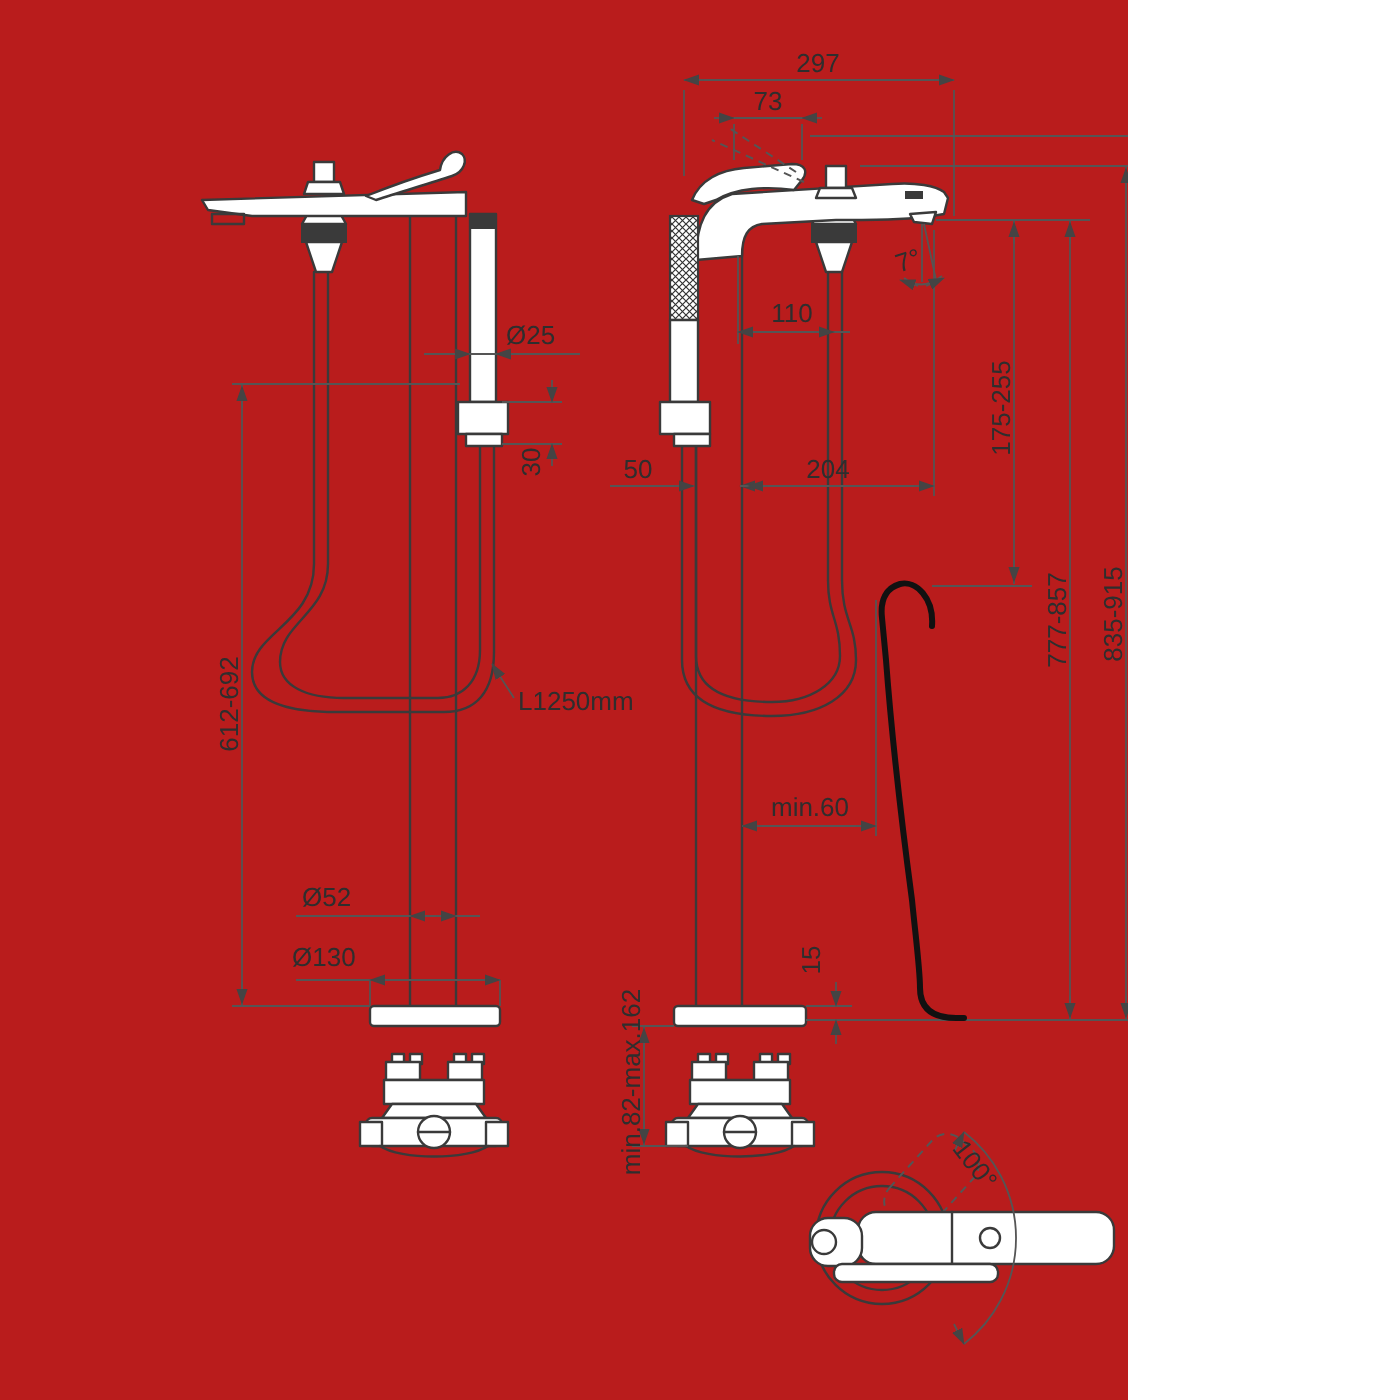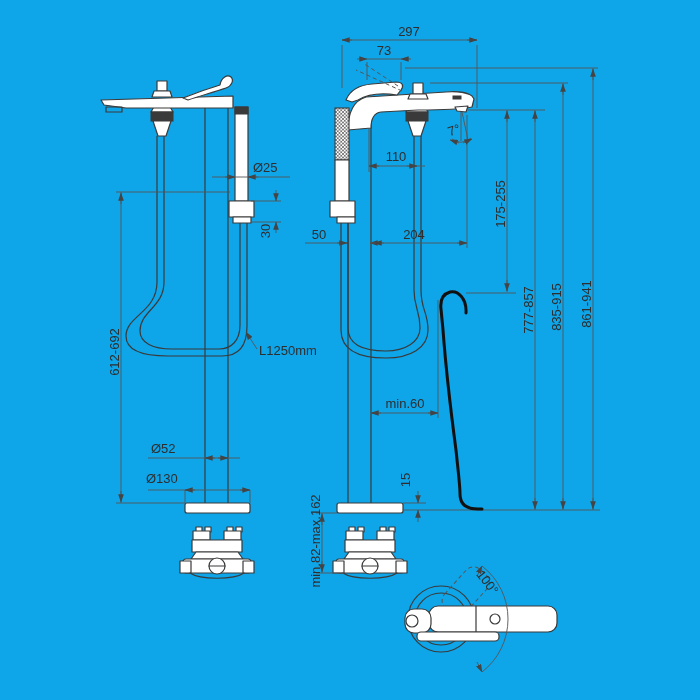--- a/index.html
+++ b/index.html
@@ -1,16 +1,16 @@
 <!DOCTYPE html>
 <html><head>
 <meta charset="utf-8">
 <style>
   html,body{margin:0;padding:0;background:#ffffff;}
-  .stage{width:700px;height:700px;background:#0ea5e9;position:relative;overflow:hidden;}
+  .stage{width:564px;height:700px;background:#b91c1c;position:relative;overflow:hidden;}
   svg{display:block;}
   svg text{font-family:"Liberation Sans","DejaVu Sans",sans-serif;font-size:13px;fill:#2e2e2e;}
   .ol{stroke:#3a3a3a;stroke-width:1.2;fill:none;stroke-linejoin:round;stroke-linecap:round;}
   .olf{stroke:#3a3a3a;stroke-width:1.2;fill:#ffffff;stroke-linejoin:round;}
   .dk{stroke:#3a3a3a;stroke-width:1;fill:#3a3a3a;}
   .dl{stroke:#555555;stroke-width:0.9;fill:none;}
   .dash{stroke:#555555;stroke-width:1;fill:none;stroke-dasharray:4 3;}
   .tub{stroke:#111111;stroke-width:3;fill:none;stroke-linecap:round;}
 </style>
 </head>

